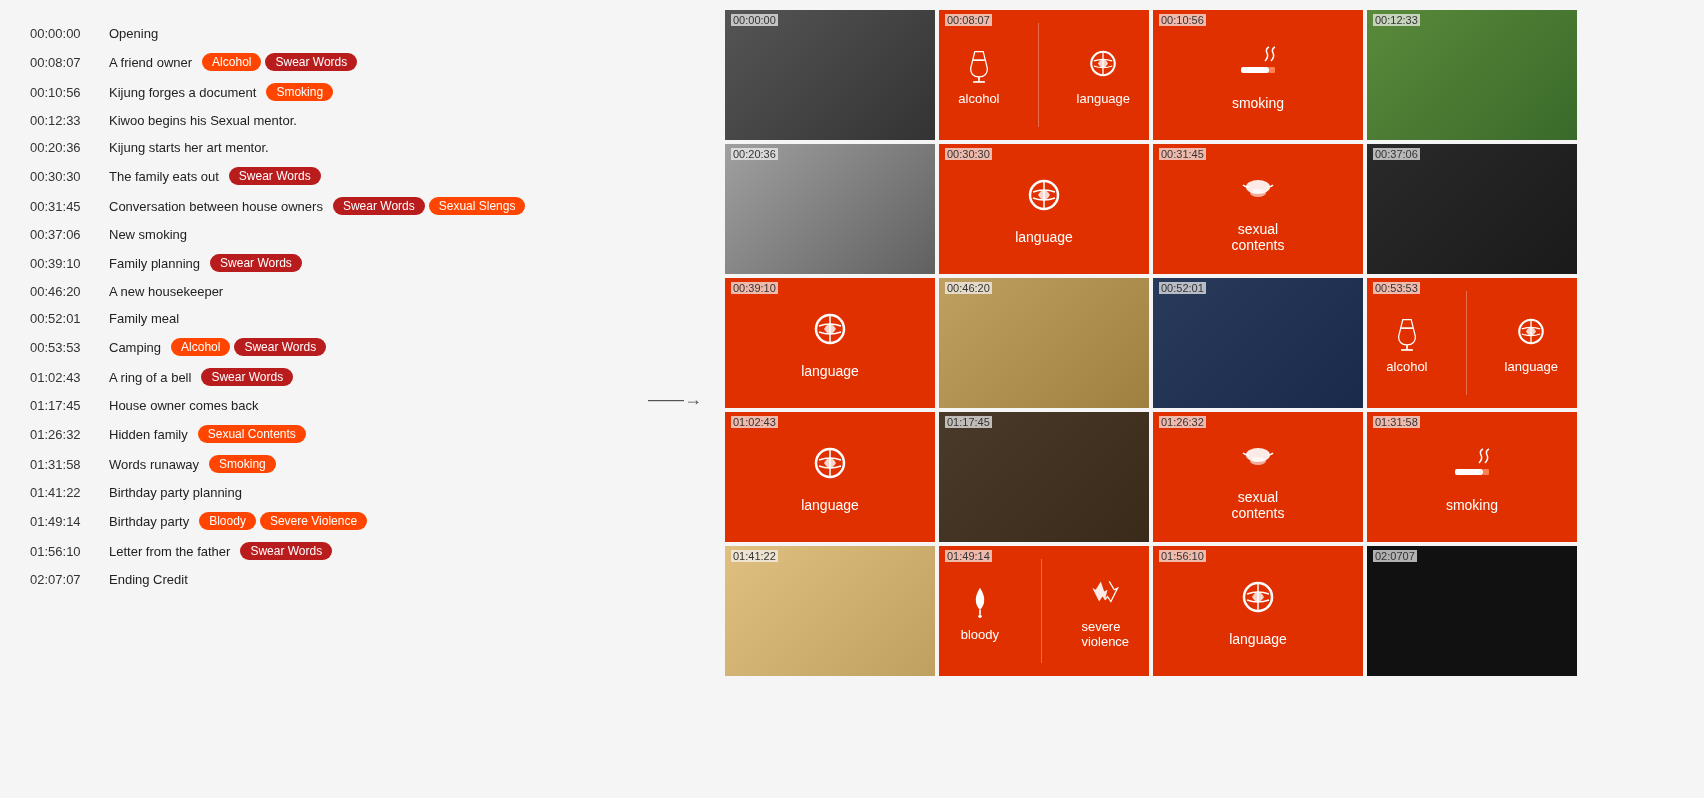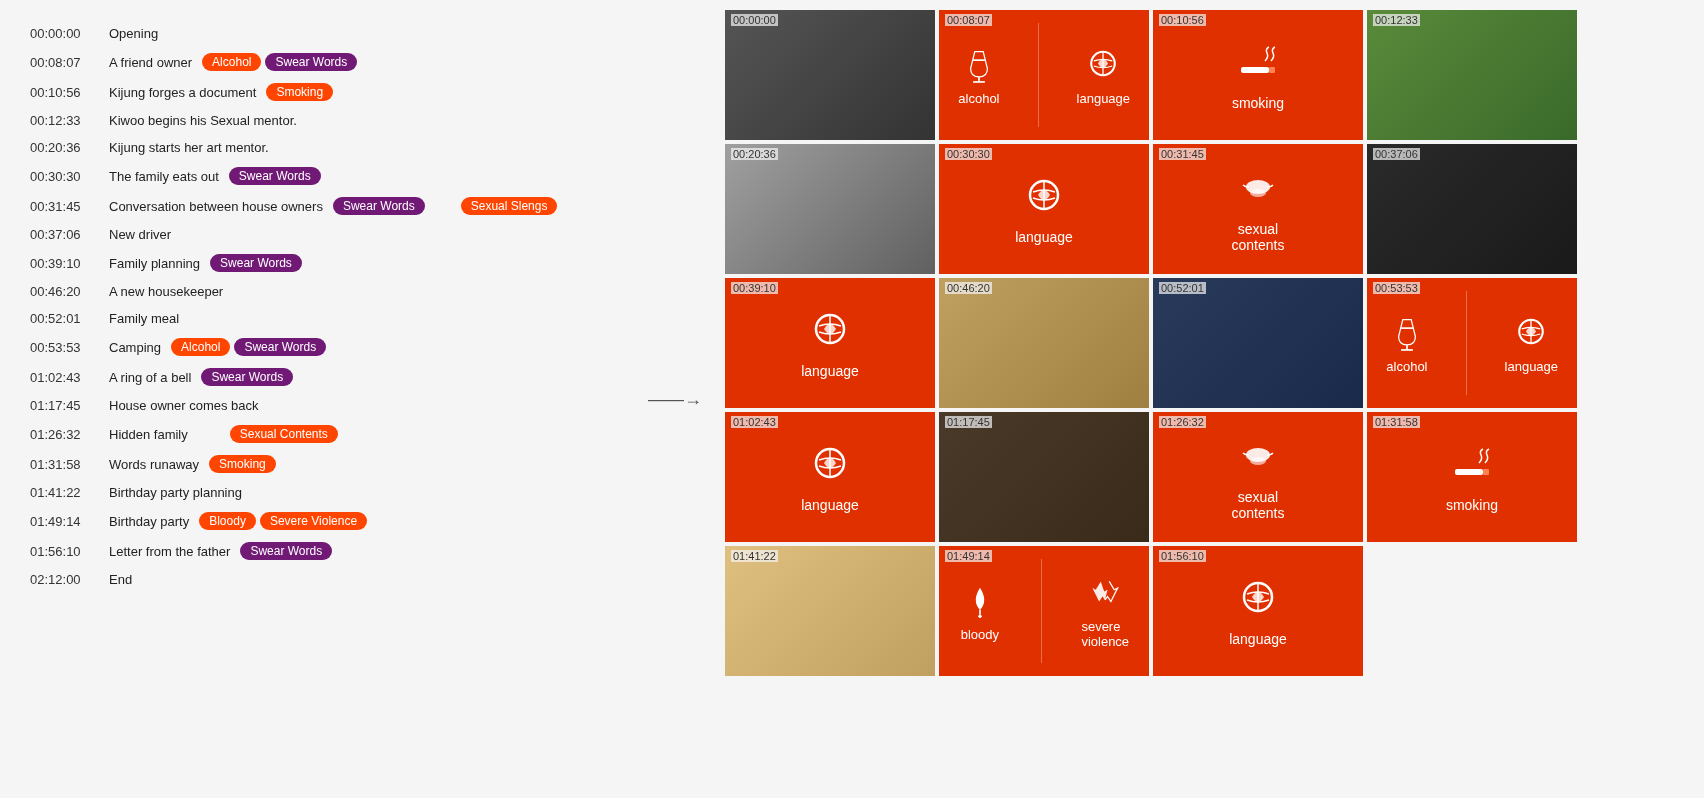--- a/index.html
+++ b/index.html
@@ -42,23 +42,23 @@
     .tag {
       display: inline-block;
       padding: 2px 10px;
       border-radius: 12px;
       font-size: 12px;
       color: white;
       background: #ff4500;
       white-space: nowrap;
     }
     .tag.alcohol { background: #ff4500; }
-    .tag.swear { background: #701a75; }
+    .tag.swear { background: #b91c1c; }
     .tag.smoking { background: #ff4500; }
-    .tag.sexual { background: #ff4500; margin-left: 32px; }
+    .tag.sexual { background: #ff4500; }
     .tag.bloody { background: #ff4500; }
     .tag.severe { background: #ff4500; }
 
     
     #arrow-area {
       width: 70px;
       display: flex;
       align-items: center;
       justify-content: center;
       flex-shrink: 0;
@@ -206,21 +206,21 @@
       <span class="tag swear">Swear Words</span>
     </div>
     <div class="scene-row">
       <span class="scene-time">00:31:45</span>
       <span class="scene-title">Conversation between house owners</span>
       <span class="tag swear">Swear Words</span>
       <span class="tag sexual">Sexual Slengs</span>
     </div>
     <div class="scene-row">
       <span class="scene-time">00:37:06</span>
-      <span class="scene-title">New driver</span>
+      <span class="scene-title">New smoking</span>
     </div>
     <div class="scene-row">
       <span class="scene-time">00:39:10</span>
       <span class="scene-title">Family planning</span>
       <span class="tag swear">Swear Words</span>
     </div>
     <div class="scene-row">
       <span class="scene-time">00:46:20</span>
       <span class="scene-title">A new housekeeper</span>
     </div>
@@ -262,22 +262,22 @@
       <span class="scene-title">Birthday party</span>
       <span class="tag bloody">Bloody</span>
       <span class="tag severe">Severe Violence</span>
     </div>
     <div class="scene-row">
       <span class="scene-time">01:56:10</span>
       <span class="scene-title">Letter from the father</span>
       <span class="tag swear">Swear Words</span>
     </div>
     <div class="scene-row">
-      <span class="scene-time">02:12:00</span>
-      <span class="scene-title">End</span>
+      <span class="scene-time">02:07:07</span>
+      <span class="scene-title">Ending Credit</span>
     </div>
   </div>
 
 <div id="arrow-area">
   <div class="arrow">——→</div>
 </div>
 
 <div id="right-panel">
 <div class="grid-row">
       <div class="grid-cell">
@@ -487,14 +487,18 @@
       <circle cx="25" cy="22" r="14" stroke="white" stroke-width="2.5" fill="none"></circle>
       <path d="M19 22 Q25 12 31 22 Q25 32 19 22Z" fill="white" opacity="0.8"></path>
       <path d="M14 19 Q25 15 36 19" stroke="white" stroke-width="1.5" fill="none"></path>
       <path d="M14 25 Q25 29 36 25" stroke="white" stroke-width="1.5" fill="none"></path>
       <line x1="25" y1="8" x2="25" y2="36" stroke="white" stroke-width="1.5"></line>
     </svg></div>
           <div class="label" style="white-space: pre-line;">language</div>
         </div>
         <span class="timestamp">01:56:10</span>
       </div>
+      <div class="grid-cell">
+        <div class="photo-sim photo-207"></div>
+        <span class="timestamp">02:0707</span>
+      </div>
     </div>
   </div>
 
 </body></html>

